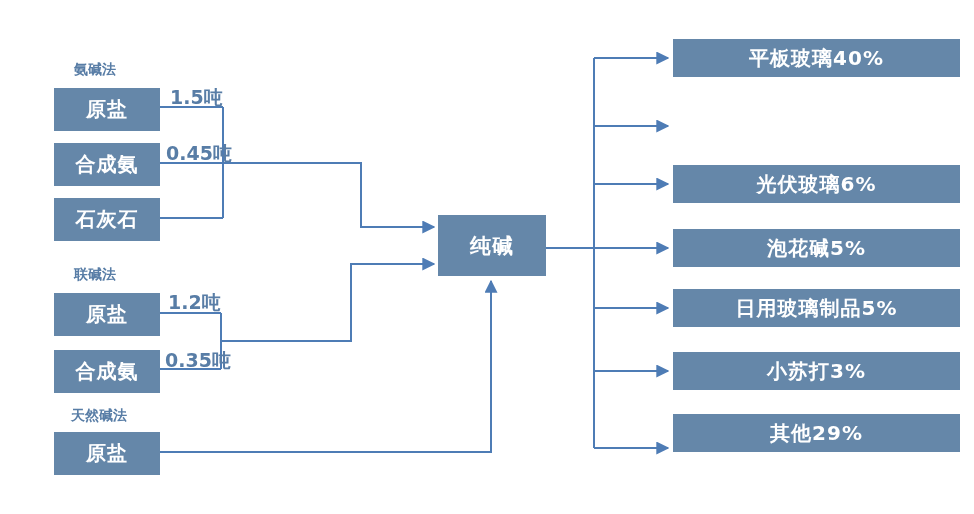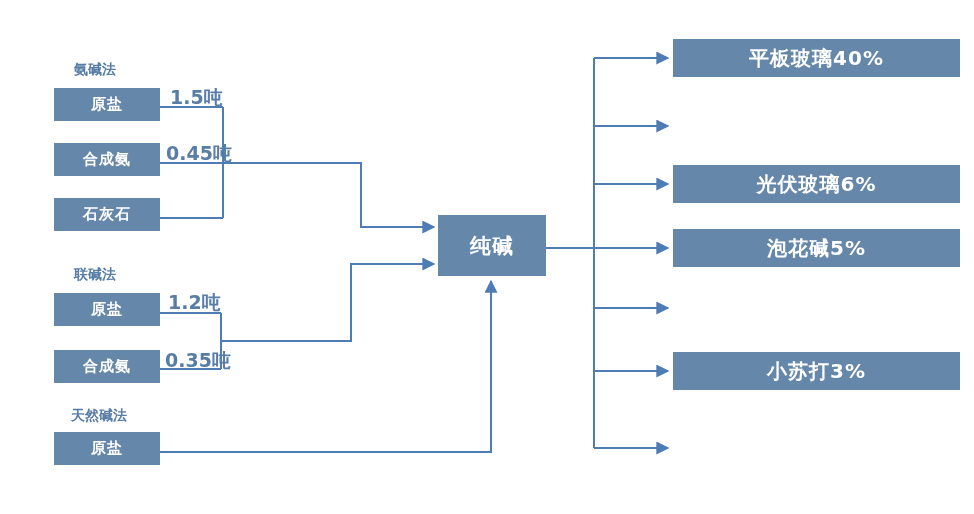--- a/index.html
+++ b/index.html
@@ -15,21 +15,21 @@
     font-family:"DejaVu Sans","Liberation Sans",sans-serif;overflow:hidden;margin-left:8px;
   }
   .wires{position:absolute;left:0;top:0;width:974px;height:514px;}
   .wires path{stroke:var(--line);stroke-width:2;fill:none;}
   .wires .arrowhead{fill:var(--line);stroke:none;}
   .node{
     position:absolute;background:var(--box-fill);color:var(--box-text);
     font-weight:bold;display:flex;align-items:center;justify-content:center;
     letter-spacing:1px;
   }
-  .node.small{width:106px;height:33px;font-size:15px;}
+  .node.small{width:106px;height:43px;font-size:20px;}
   .node.center{width:108px;height:61px;font-size:21px;}
   .node.out{width:287px;height:38px;font-size:20px;}
   .caption{
     position:absolute;color:var(--caption);font-weight:bold;font-size:14px;
     white-space:nowrap;
   }
   .note{
     position:absolute;color:var(--caption);font-weight:bold;font-size:19px;
     white-space:nowrap;
   }
@@ -86,15 +86,17 @@
   <div class="note" style="left:160px;top:290px">1.2吨</div>
   <div class="note" style="left:157px;top:348px">0.35吨</div>
 
   <div class="node small" style="left:46px;top:432px">原盐</div>
 
   <div class="node center" style="left:430px;top:215px">纯碱</div>
 
   <div class="node out" style="left:665px;top:39px">平板玻璃40%</div>
   <div class="node out" style="left:665px;top:165px">光伏玻璃6%</div>
   <div class="node out" style="left:665px;top:229px">泡花碱5%</div>
+  <div class="node out" style="left:665px;top:289px">日用玻璃制品5%</div>
   <div class="node out" style="left:665px;top:352px">小苏打3%</div>
+  <div class="node out" style="left:665px;top:414px">其他29%</div>
 
 </div>
 
 </body></html>

